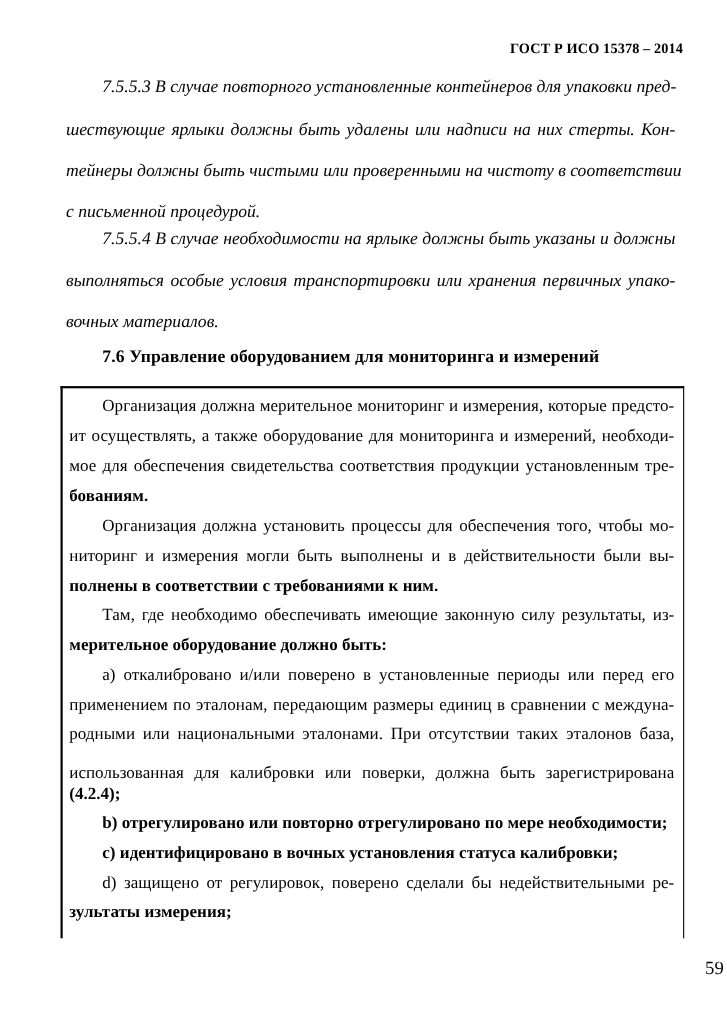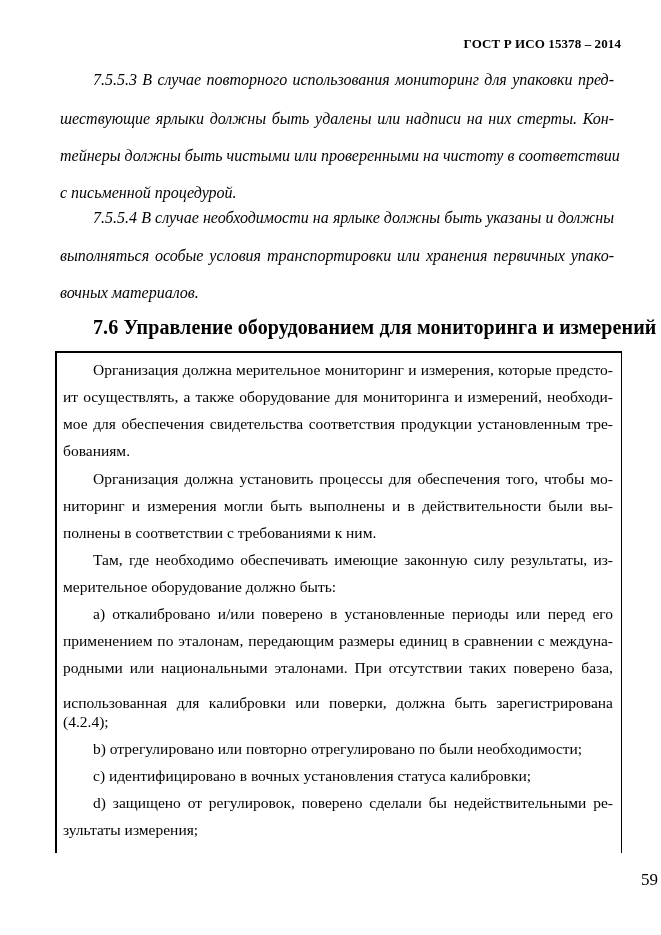--- a/index.html
+++ b/index.html
@@ -41,21 +41,21 @@
       left: 93px;
       width: 521px;
     }
     .italic {
       font-style: italic;
     }
     .section-heading {
       position: absolute;
       left: 93px;
       top: 316px;
-      font-size: 20px;
+      font-size: 16px;
       font-weight: bold;
       white-space: nowrap;
       letter-spacing: 0.1px;
     }
     .box {
       position: absolute;
       left: 55px;
       top: 351px;
       width: 564px;
       height: 500px;
@@ -72,38 +72,39 @@
       white-space: nowrap;
       text-align: justify;
       text-align-last: justify;
     }
     .box-line.indent {
       left: 93px;
       width: 520px;
     }
     .box-line.last {
       text-align-last: left;
+      font-weight: bold;
     }
     .page-number {
       position: absolute;
       top: 870px;
       left: 601px;
       font-size: 17px;
       margin-left: 40px;
     }
   </style>
 </head>
 <body>
 
 <div>
 
   <div class="page-header">ГОСТ Р ИСО 15378 – 2014</div>
 
   <div>
-    <div class="line indent italic" style="top:70px;">7.5.5.3 В случае повторного использования мониторинг для упаковки пред-</div>
+    <div class="line indent italic" style="top:70px;">7.5.5.3 В случае повторного установленные контейнеров для упаковки пред-</div>
     <div class="line italic" style="top:109px;">шествующие ярлыки должны быть удалены или надписи на них стерты. Кон-</div>
     <div class="line italic" style="top:146px;">тейнеры должны быть чистыми или проверенными на чистоту в соответствии</div>
     <div class="line italic last" style="top:183px;">с письменной процедурой.</div>
   </div>
 
   <div>
     <div class="line indent italic" style="top:208px;">7.5.5.4 В случае необходимости на ярлыке должны быть указаны и должны</div>
     <div class="line italic" style="top:246px;">выполняться особые условия транспортировки или хранения первичных упако-</div>
     <div class="line italic last" style="top:283px;">вочных материалов.</div>
   </div>
@@ -126,27 +127,27 @@
   </div>
 
   <div>
     <div class="box-line indent" style="top:550px;">Там, где необходимо обеспечивать имеющие законную силу результаты, из-</div>
     <div class="box-line last" style="top:577px;">мерительное оборудование должно быть:</div>
   </div>
 
   <div>
     <div class="box-line indent" style="top:604px;">a) откалибровано и/или поверено в установленные периоды или перед его</div>
     <div class="box-line" style="top:631px;">применением по эталонам, передающим размеры единиц в сравнении с междуна-</div>
-    <div class="box-line" style="top:658px;">родными или национальными эталонами. При отсутствии таких поверено база,</div>
+    <div class="box-line" style="top:658px;">родными или национальными эталонами. При отсутствии таких эталонов база,</div>
     <div class="box-line" style="top:693px;">использованная для калибровки или поверки, должна быть зарегистрирована</div>
     <div class="box-line last" style="top:712px;">(4.2.4);</div>
   </div>
 
   <div>
-    <div class="box-line indent last" style="top:739px;">b) отрегулировано или повторно отрегулировано по были необходимости;</div>
+    <div class="box-line indent last" style="top:739px;">b) отрегулировано или повторно отрегулировано по мере необходимости;</div>
   </div>
 
   <div>
     <div class="box-line indent last" style="top:766px;">c) идентифицировано в вочных установления статуса калибровки;</div>
   </div>
 
   <div>
     <div class="box-line indent" style="top:793px;">d) защищено от регулировок, поверено сделали бы недействительными ре-</div>
     <div class="box-line last" style="top:820px;">зультаты измерения;</div>
   </div>

